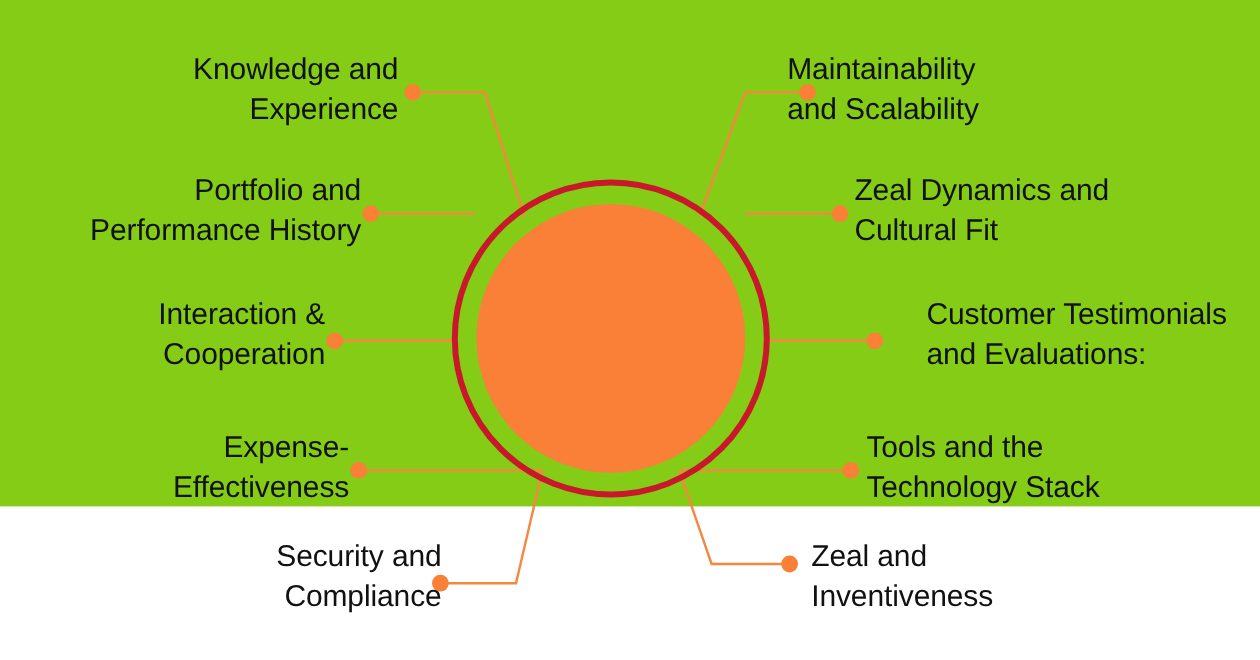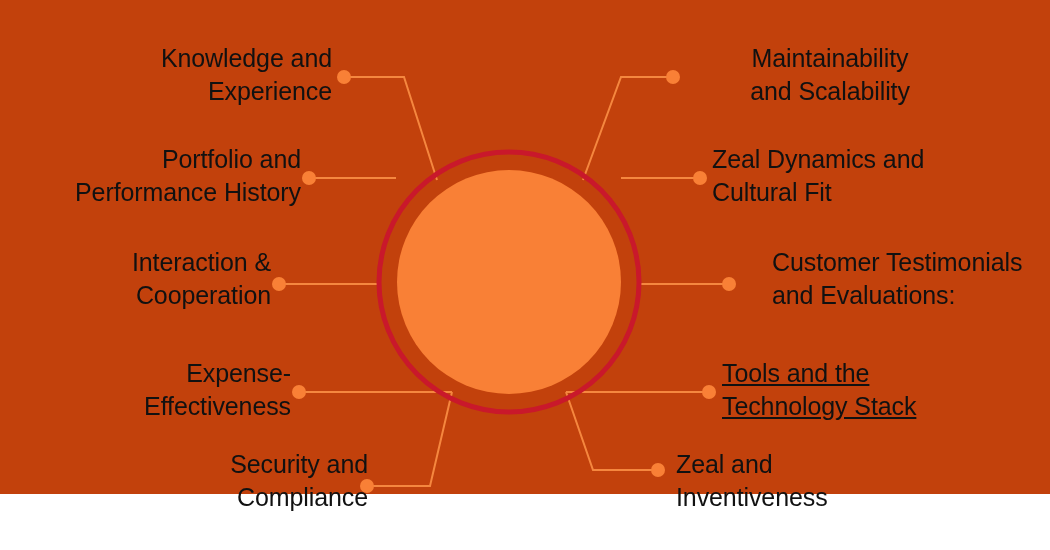--- a/index.html
+++ b/index.html
@@ -9,22 +9,22 @@
   }
   body {
     width: 1050px;
     height: 550px;
     overflow: hidden;
     font-family: "Liberation Sans", sans-serif;
   }
   #diagram-root {
     position: relative;
     width: 1050px;
-    height: 494px;
-    background: #c2410c;
+    height: 422px;
+    background: #84cc16;
   }
   #diagram-svg {
     position: absolute;
     inset: 0;
     display: block;
   }
   .label {
     position: absolute;
     font-family: "Liberation Sans", sans-serif;
     font-size: 25px;
@@ -77,25 +77,25 @@
       <div class="label left" style="top: 42px; width: 300px; left: 32px;">Knowledge and
 Experience</div>
       <div class="label left" style="top: 143px; width: 330px; left: -29px;">Portfolio and
 Performance History</div>
       <div class="label left" style="top: 246px; width: 300px; left: -29px;">Interaction &amp;
 Cooperation</div>
       <div class="label left" style="top: 357px; width: 300px; left: -9px;">Expense-
 Effectiveness</div>
       <div class="label left" style="top: 448px; width: 300px; left: 68px;">Security and
 Compliance</div>
-      <div class="label right" style="top: 42px; width: 320px; left: 670px; text-align: center;">Maintainability
+      <div class="label right" style="top: 42px; width: 320px; left: 656px;">Maintainability
 and Scalability</div>
       <div class="label right" style="top: 143px; width: 330px; left: 712px;">Zeal Dynamics and
 Cultural Fit</div>
       <div class="label right" style="top: 246px; width: 300px; left: 772px;">Customer Testimonials
 and Evaluations:</div>
-      <div class="label right" style="top: 357px; width: 300px; left: 722px; text-decoration: underline;">Tools and the
+      <div class="label right" style="top: 357px; width: 300px; left: 722px;">Tools and the
 Technology Stack</div>
       <div class="label right" style="top: 448px; width: 300px; left: 676px;">Zeal and
 Inventiveness</div>
     </div>
 
 </div>
 
 </body></html>

